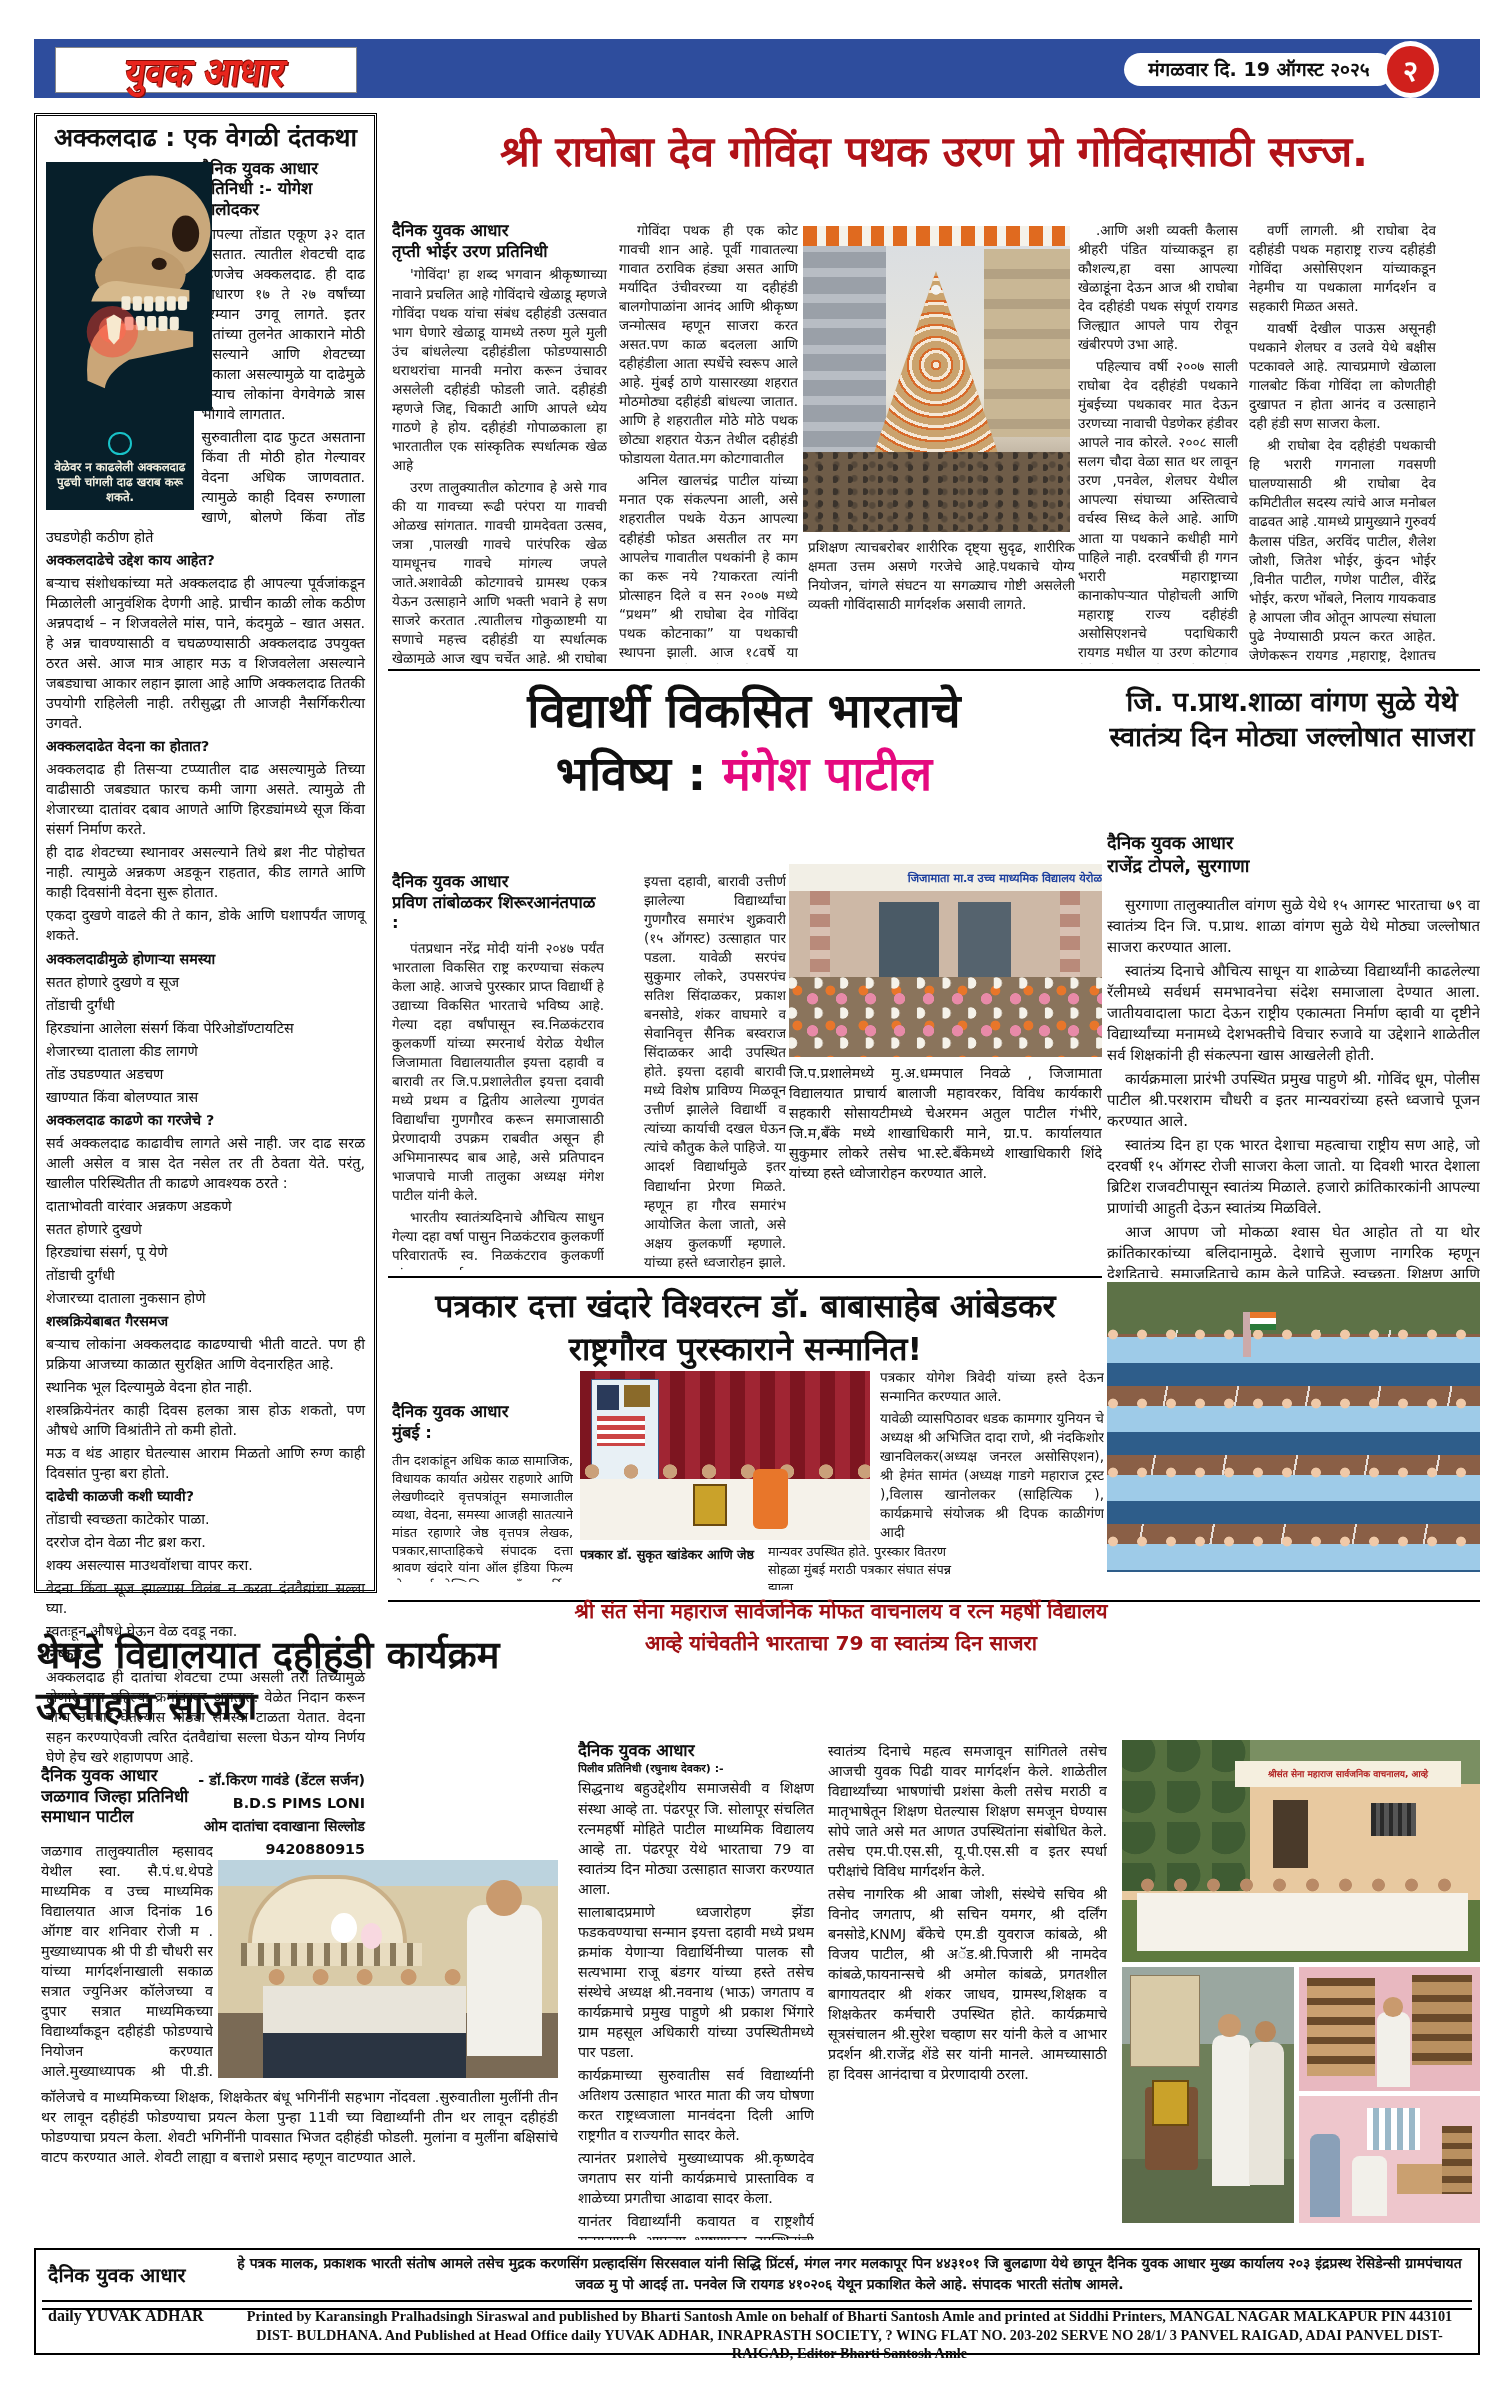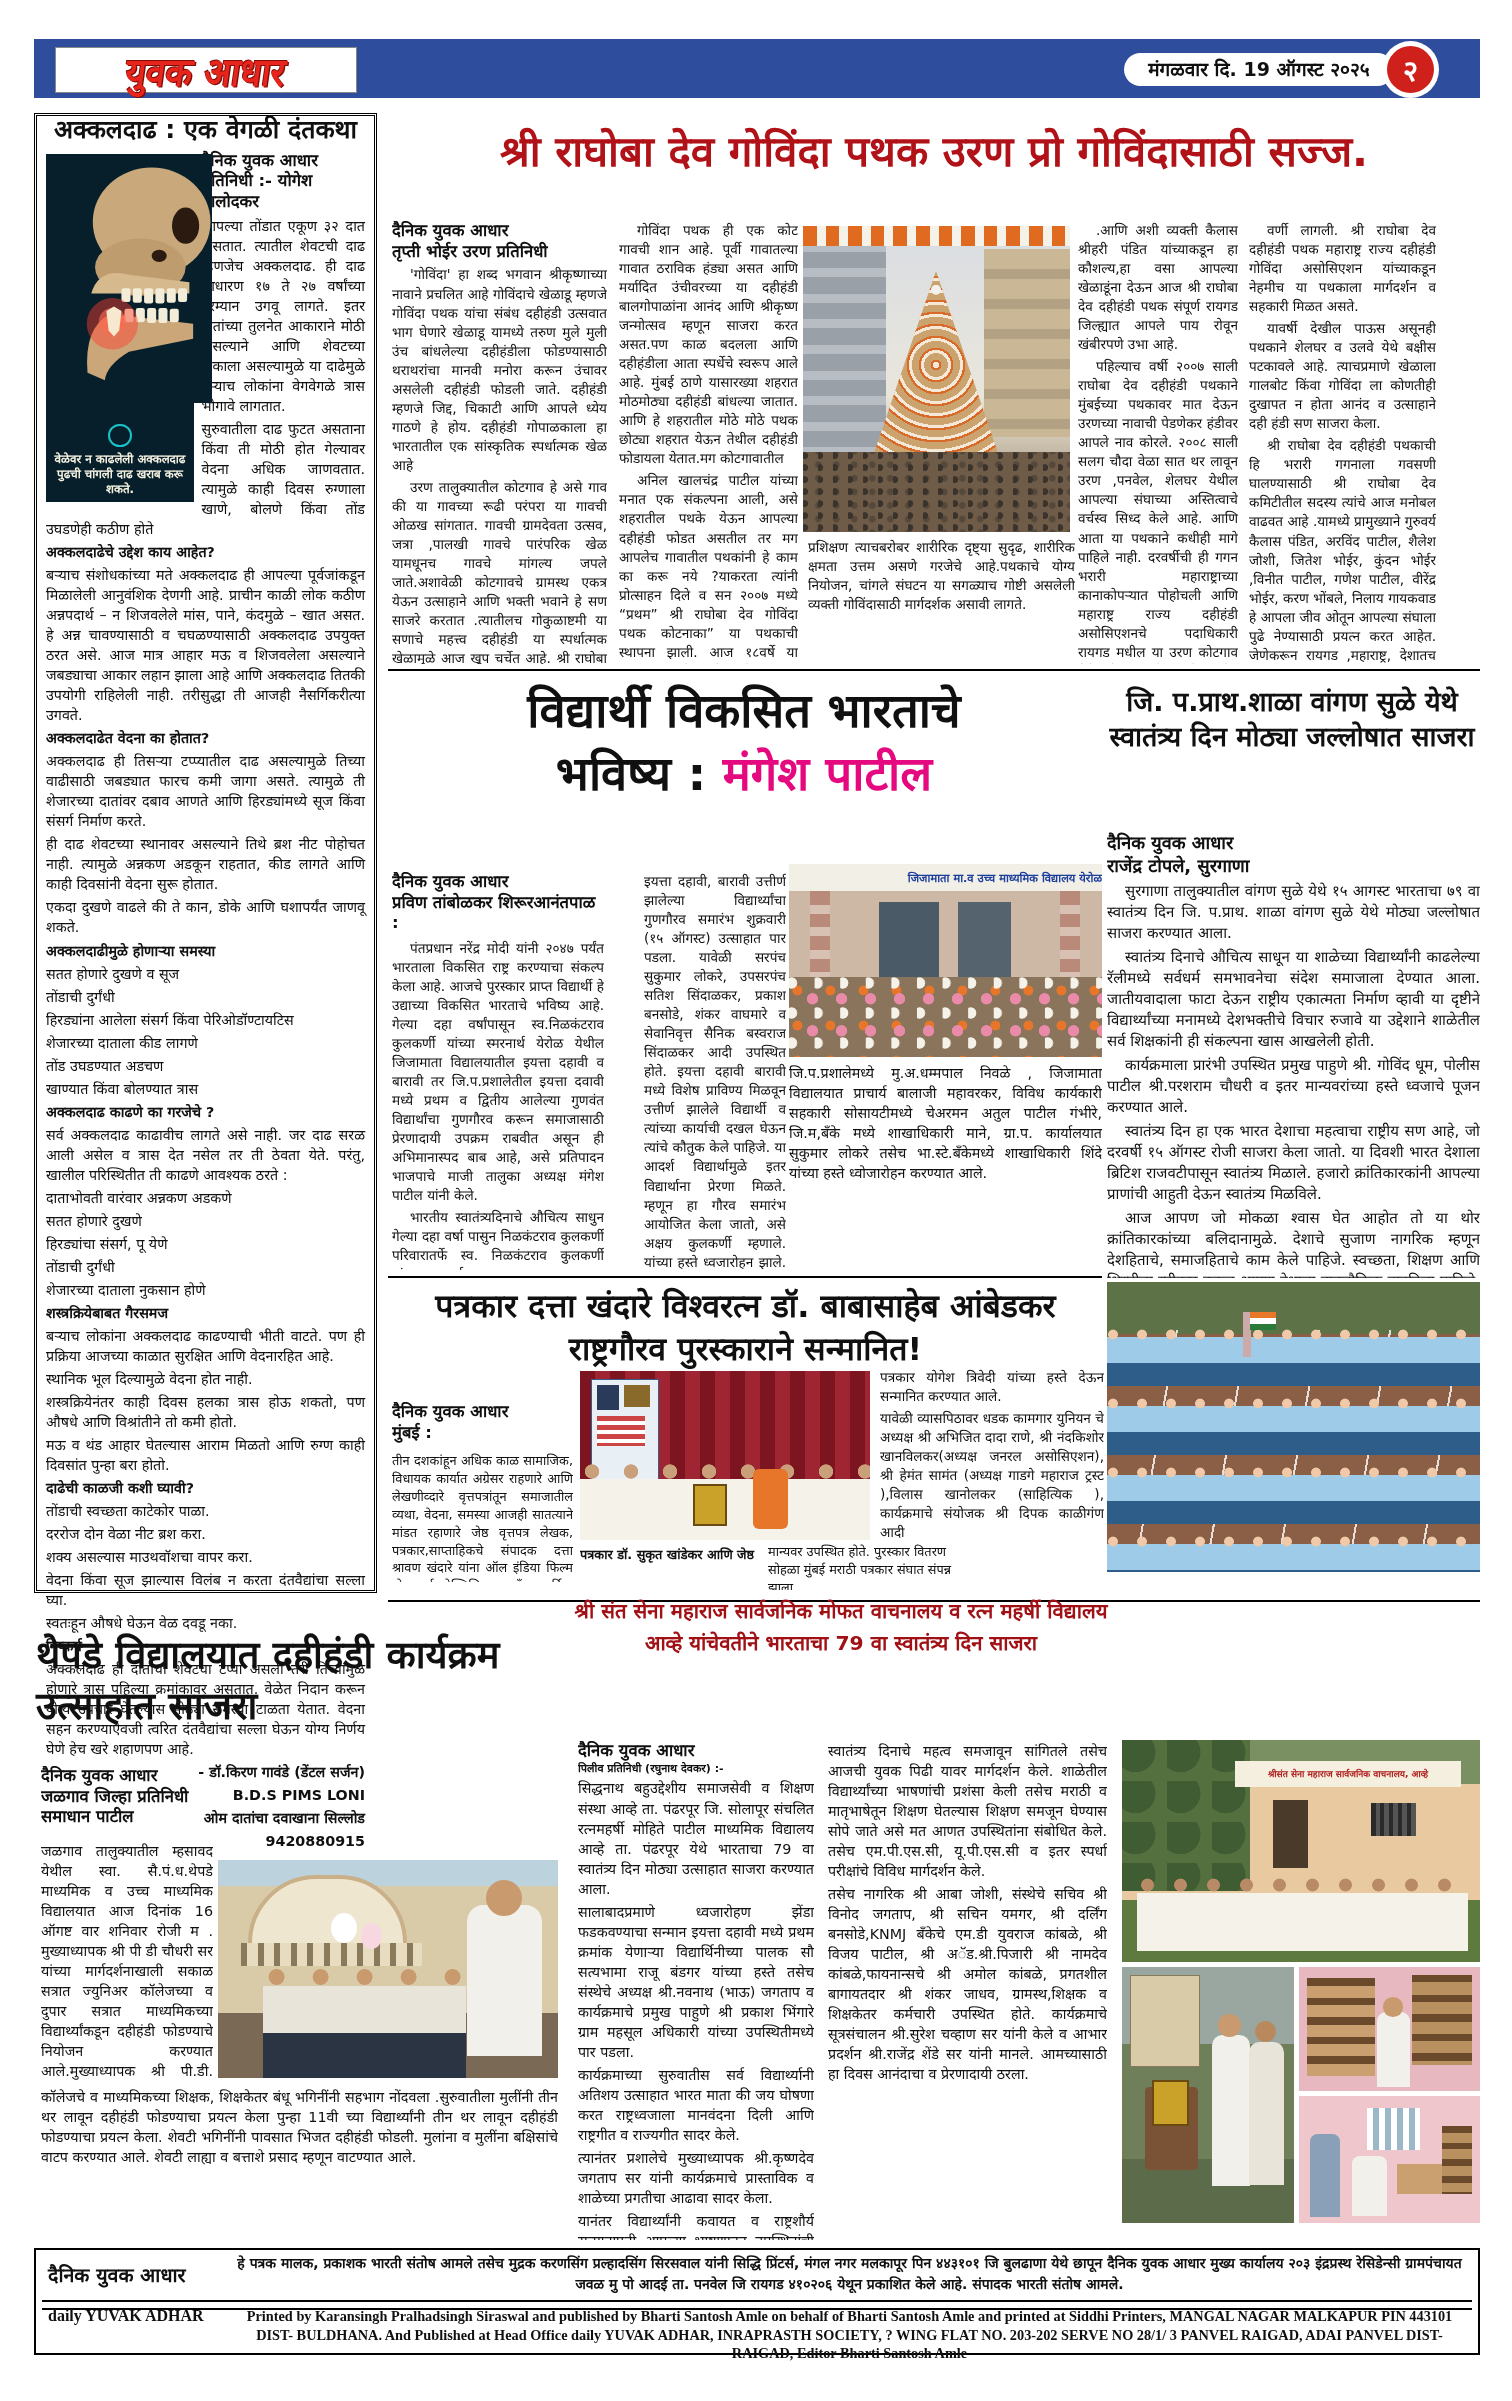--- a/index.html
+++ b/index.html
@@ -14,21 +14,21 @@
   .rule{position:absolute;background:#000}
   h1,h2{margin:0;font-weight:bold}
   
   .mast{left:34px;top:39px;width:1446px;height:59px;background:#2e4d9d}
   .logoBox{position:absolute;left:21px;top:8.3px;width:300px;height:44px;background:#fff;border:0.8px solid #888;display:flex;align-items:center;justify-content:center}
   .logoTxt{font-size:35px;font-weight:bold;color:#e8251d;transform:skewX(-8deg) scaleY(1.12);text-shadow:1.5px 1.5px 0 #7d0d06,-0.8px -0.8px 0 #7d0d06;white-space:nowrap}
   .datePill{position:absolute;left:1090px;top:13.6px;width:270px;height:33px;background:#fff;border-radius:16.6px;display:flex;align-items:center;justify-content:center;font-weight:bold;font-size:19px;white-space:nowrap}
   .pgCirc{position:absolute;left:1348px;top:1.5px;width:57px;height:57px;background:#fff;border-radius:50%;display:flex;align-items:center;justify-content:center}
   .pgCirc>span{width:47px;height:47px;background:#d0201c;border-radius:50%;color:#fff;font-size:29px;font-weight:bold;display:flex;align-items:center;justify-content:center}
   
-  .dentalBox{left:34px;top:113px;width:343px;height:1480px;border:3.8px double #000;box-sizing:border-box;padding:0 9px}
+  .dentalBox{left:34px;top:113px;width:343px;height:1480px;border:3.8px double #000;box-sizing:border-box;padding:8px 9px}
   .dentalH{font-size:25px;text-align:center;line-height:1.15;margin-bottom:6px}
   .flow{font-size:14.3px}
   .dimg{float:left;width:148px;height:348px;margin:3px 7.5px 4.5px 0;background:#071f2a;position:relative}
   .dimg svg{display:block}
   .dcap{position:absolute;left:0;bottom:4.5px;width:100%;text-align:center;color:#f5f2e2;font-weight:bold;font-size:11.7px;line-height:1.3}
   .dring{width:19.6px;height:19.6px;border:2.3px solid #19c3c9;border-radius:50%;margin:0 auto 4.5px}
   
   .govH{left:388px;top:128px;width:1092px;font-size:42px;color:#b11218;text-align:center;line-height:1.12}
   .c18{font-size:13.6px}
   .c19{font-size:14.3px}
@@ -229,21 +229,21 @@
   <div class="abs col c19" style="left:789px;top:1063px;width:313px;height:205px">
     <div>
         <p class="noind">जि.प.प्रशालेमध्ये मु.अ.धम्मपाल निवळे , जिजामाता विद्यालयात प्राचार्य बालाजी महावरकर, विविध कार्यकारी सहकारी सोसायटीमध्ये चेअरमन अतुल पाटील गंभीरे, जि.म,बॅंके मध्ये शाखाधिकारी माने, ग्रा.प. कार्यालयात सुकुमार लोकरे तसेच भा.स्टे.बॅंकेमध्ये शाखाधिकारी शिंदे यांच्या हस्ते ध्वोजारोहन करण्यात आले.</p>
       </div>
   </div>
   <div class="rule" style="left:388px;top:1276px;width:714px;height:2.3px"></div>
 
   <h2 class="abs vanH">जि. प.प्राथ.शाळा वांगण सुळे येथे स्वातंत्र्य दिन मोठ्या जल्लोषात साजरा</h2>
   <div class="abs col c20" style="left:1107px;top:832px;width:373px;height:446px">
     <div class="byl" style="font-size:18px">दैनिक युवक आधार</div>
-    <div class="byl" style="font-size:18px;margin-bottom:4px">राजेंद्र टोपले, सुरगाणा</div>
+    <div class="byl" style="font-size:18px;margin-bottom:18px">राजेंद्र टोपले, सुरगाणा</div>
     <div>
         <p>सुरगाणा तालुक्यातील वांगण सुळे येथे १५ आगस्ट भारताचा ७९ वा स्वातंत्र्य दिन जि. प.प्राथ. शाळा वांगण सुळे येथे मोठ्या जल्लोषात साजरा करण्यात आला.</p>
         <p>स्वातंत्र्य दिनाचे औचित्य साधून या शाळेच्या विद्यार्थ्यांनी काढलेल्या रॅलीमध्ये सर्वधर्म समभावनेचा संदेश समाजाला देण्यात आला. जातीयवादाला फाटा देऊन राष्ट्रीय एकात्मता निर्माण व्हावी या दृष्टीने विद्यार्थ्यांच्या मनामध्ये देशभक्तीचे विचार रुजावे या उद्देशाने शाळेतील सर्व शिक्षकांनी ही संकल्पना खास आखलेली होती.</p>
         <p>कार्यक्रमाला प्रारंभी उपस्थित प्रमुख पाहुणे श्री. गोविंद धूम, पोलीस पाटील श्री.परशराम चौधरी व इतर मान्यवरांच्या हस्ते ध्वजाचे पूजन करण्यात आले.</p>
         <p>स्वातंत्र्य दिन हा एक भारत देशाचा महत्वाचा राष्ट्रीय सण आहे, जो दरवर्षी १५ ऑगस्ट रोजी साजरा केला जातो. या दिवशी भारत देशाला ब्रिटिश राजवटीपासून स्वातंत्र्य मिळाले. हजारो क्रांतिकारकांनी आपल्या प्राणांची आहुती देऊन स्वातंत्र्य मिळविले.</p>
         <p>आज आपण जो मोकळा श्वास घेत आहोत तो या थोर क्रांतिकारकांच्या बलिदानामुळे. देशाचे सुजाण नागरिक म्हणून देशहिताचे, समाजहिताचे काम केले पाहिजे. स्वच्छता, शिक्षण आणि शिस्तीचा स्वीकार करून आपण देशाचा नावलौकिक वाढविला पाहिजे. या कार्यक्रमाला ग्रामस्थ व पालक मोठ्या संख्येने उपस्थित होते. भारत माता की जय च्या घोषणांनी परिसर दुमदुमून गेला.</p>
       </div>
   </div>
 
   <div class="ph" style="left:1107px;top:1282px;width:373px;height:290px;background:linear-gradient(#5d7247 0 18%,#8a5f46 18% 100%)">

